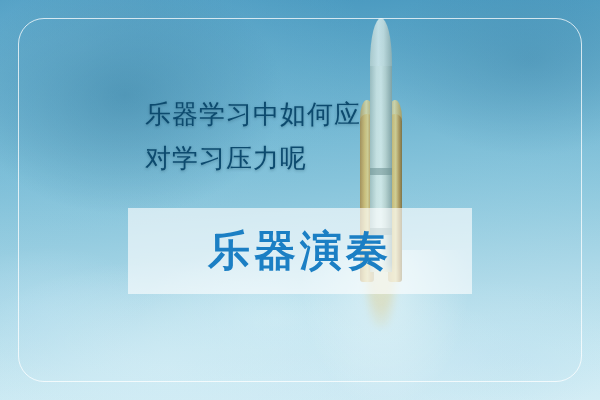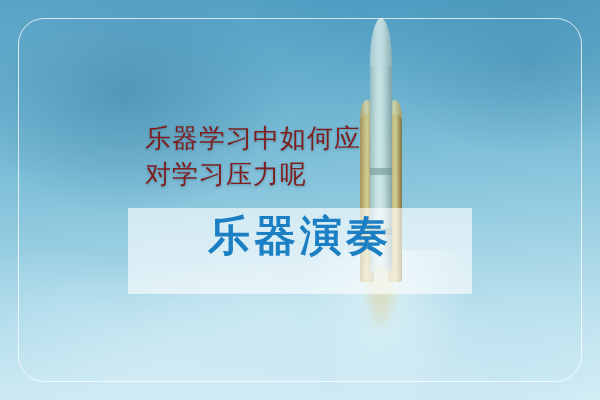--- a/index.html
+++ b/index.html
@@ -135,36 +135,36 @@
     pointer-events: none;
   }
 
   
   .title {
     position: absolute;
     left: 145px;
     top: 92px;
     width: 320px;
     font-size: 26px;
-    line-height: 36px;
-    color: #7f1d1d;
+    line-height: 44px;
+    color: #0c4a6e;
     letter-spacing: 1px;
     text-shadow: 0 1px 3px rgba(20,60,80,0.35);
     white-space: pre-line;
-    margin-top: 28px;
   }
 
   .tag-plate {
     position: absolute;
     left: 128px;
     top: 208px;
     width: 344px;
     height: 86px;
     background: rgba(255,255,255,0.62);
     display: flex;
+    align-items: center;
     justify-content: center;
   }
   .tag-text {
     font-size: 42px;
     font-weight: bold;
     letter-spacing: 4px;
     color: #1b7fc4;
   }
 </style>
 </head>

